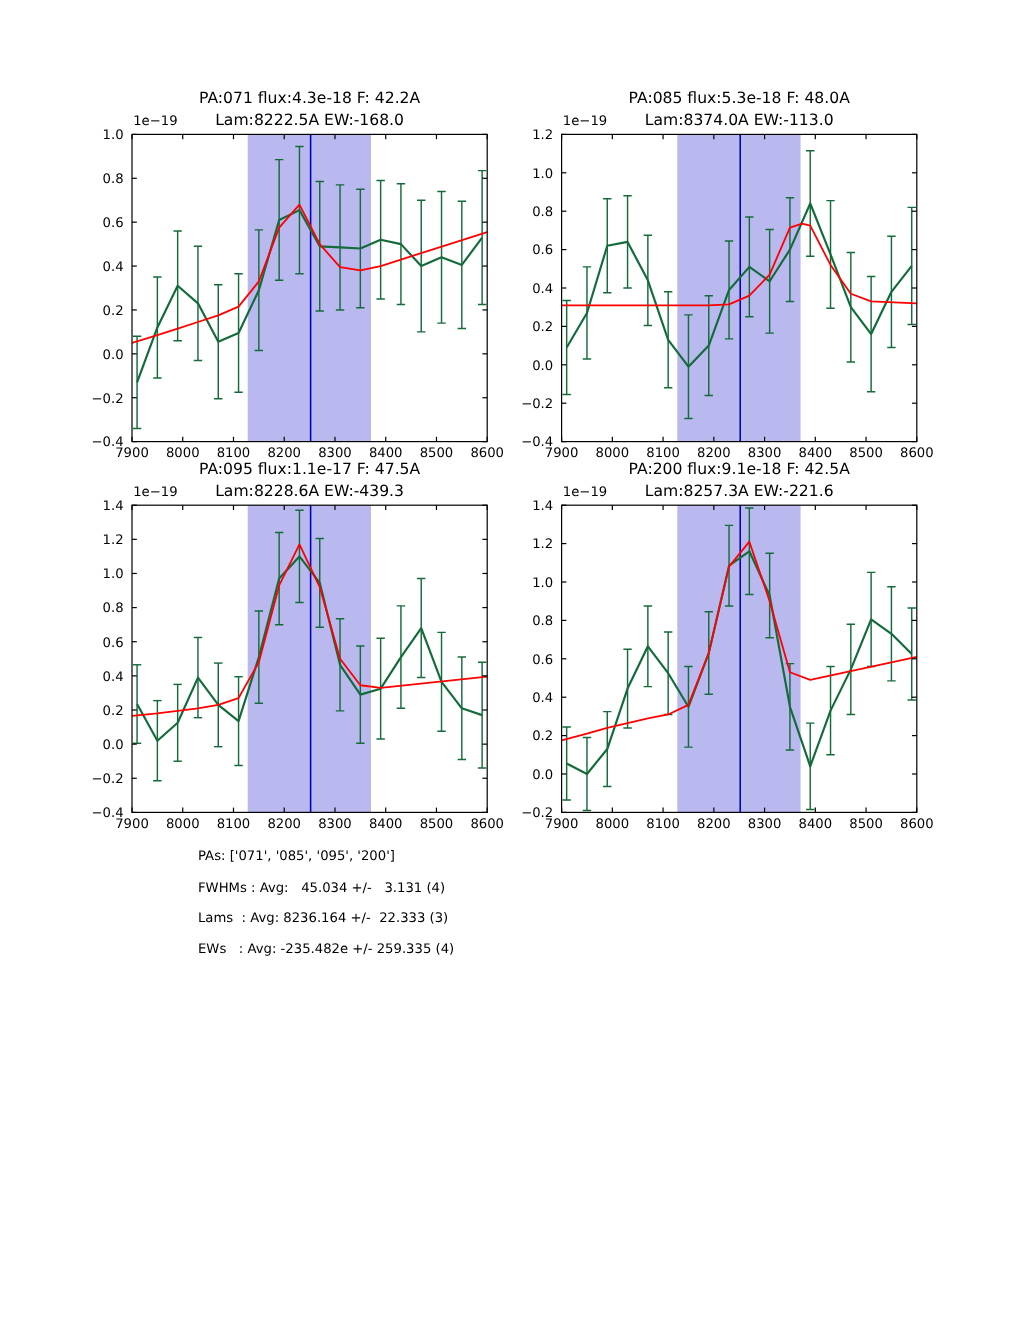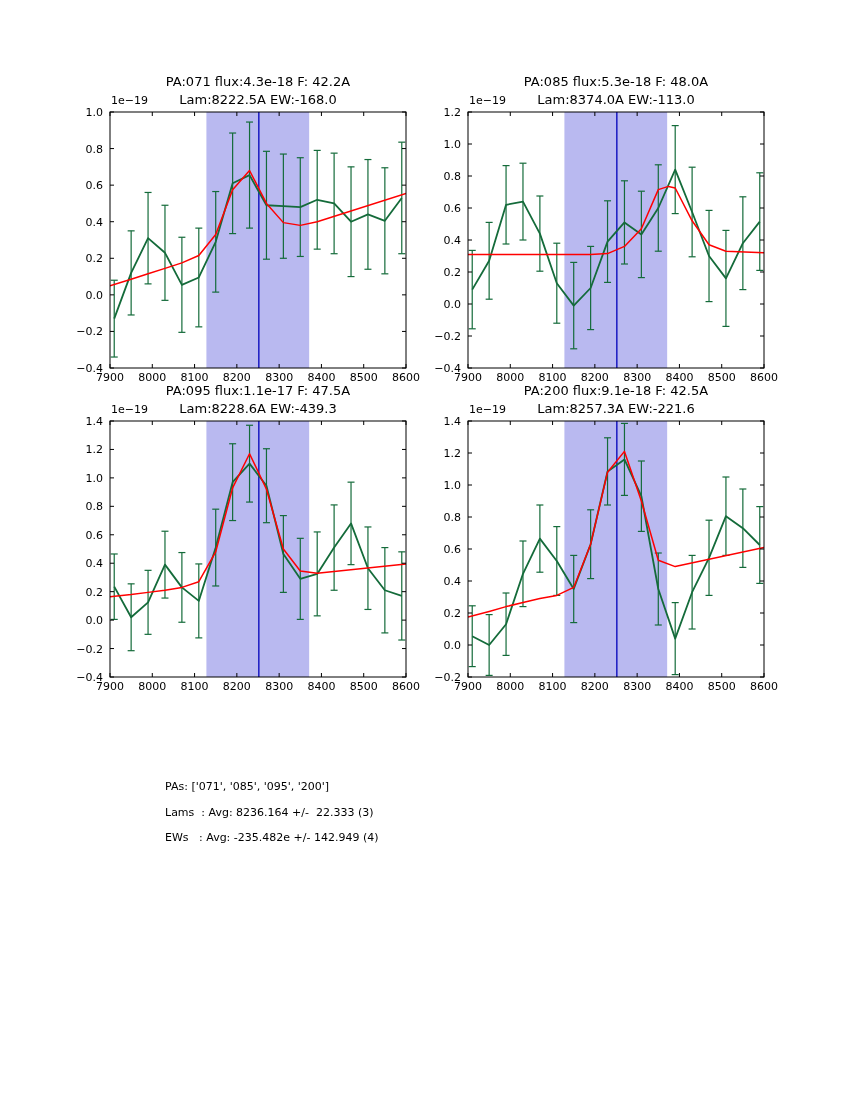--- a/index.html
+++ b/index.html
@@ -1,19 +1,19 @@
 <!DOCTYPE html>
 <html><head>
 <meta charset="utf-8">
 <style>
   html,body{margin:0;padding:0;background:#ffffff;}
   body{width:850px;height:1100px;font-family:"DejaVu Sans",sans-serif;}
   .page{position:relative;width:850px;height:1100px;background:#ffffff;overflow:hidden;}
   #charts-svg{position:absolute;left:0;top:0;}
-  .summary{position:absolute;left:165px;top:774px;font-size:11px;color:#000;}
+  .summary{position:absolute;left:165px;top:701px;font-size:11px;color:#000;}
   .summary-line{white-space:pre;line-height:25.5px;height:25.5px;}
   text{fill:#000;}
 </style>
 </head>
 <body>
 
 <div class="page">
   <svg id="charts-svg" width="850" height="730" viewBox="0 0 850 730" xmlns="http://www.w3.org/2000/svg">
       <g>
         <clipPath id="clip0">
@@ -636,16 +636,17 @@
         <line x1="760" y1="421" x2="764" y2="421" stroke="#000000" stroke-width="1"></line>
         <text x="461" y="425" font-size="11" text-anchor="end" font-family="&quot;DejaVu Sans&quot;, sans-serif">1.4</text>
         <text x="616" y="395" font-size="13" text-anchor="middle" font-family="&quot;DejaVu Sans&quot;, sans-serif">PA:200 flux:9.1e-18 F: 42.5A</text>
         <text x="616" y="413" font-size="13" text-anchor="middle" font-family="&quot;DejaVu Sans&quot;, sans-serif">Lam:8257.3A EW:-221.6</text>
         <text x="469" y="413" font-size="11" text-anchor="start" font-family="&quot;DejaVu Sans&quot;, sans-serif">1e−19</text>
       </g>
     </svg>
 
   <div class="summary">
     <div class="summary-line">PAs: ['071', '085', '095', '200']</div>
+    <div class="summary-line">FWHMs : Avg:   45.034 +/-   3.131 (4)</div>
     <div class="summary-line">Lams  : Avg: 8236.164 +/-  22.333 (3)</div>
-    <div class="summary-line">EWs   : Avg: -235.482e +/- 142.949 (4)</div>
+    <div class="summary-line">EWs   : Avg: -235.482e +/- 259.335 (4)</div>
   </div>
 </div>
 
 </body></html>

